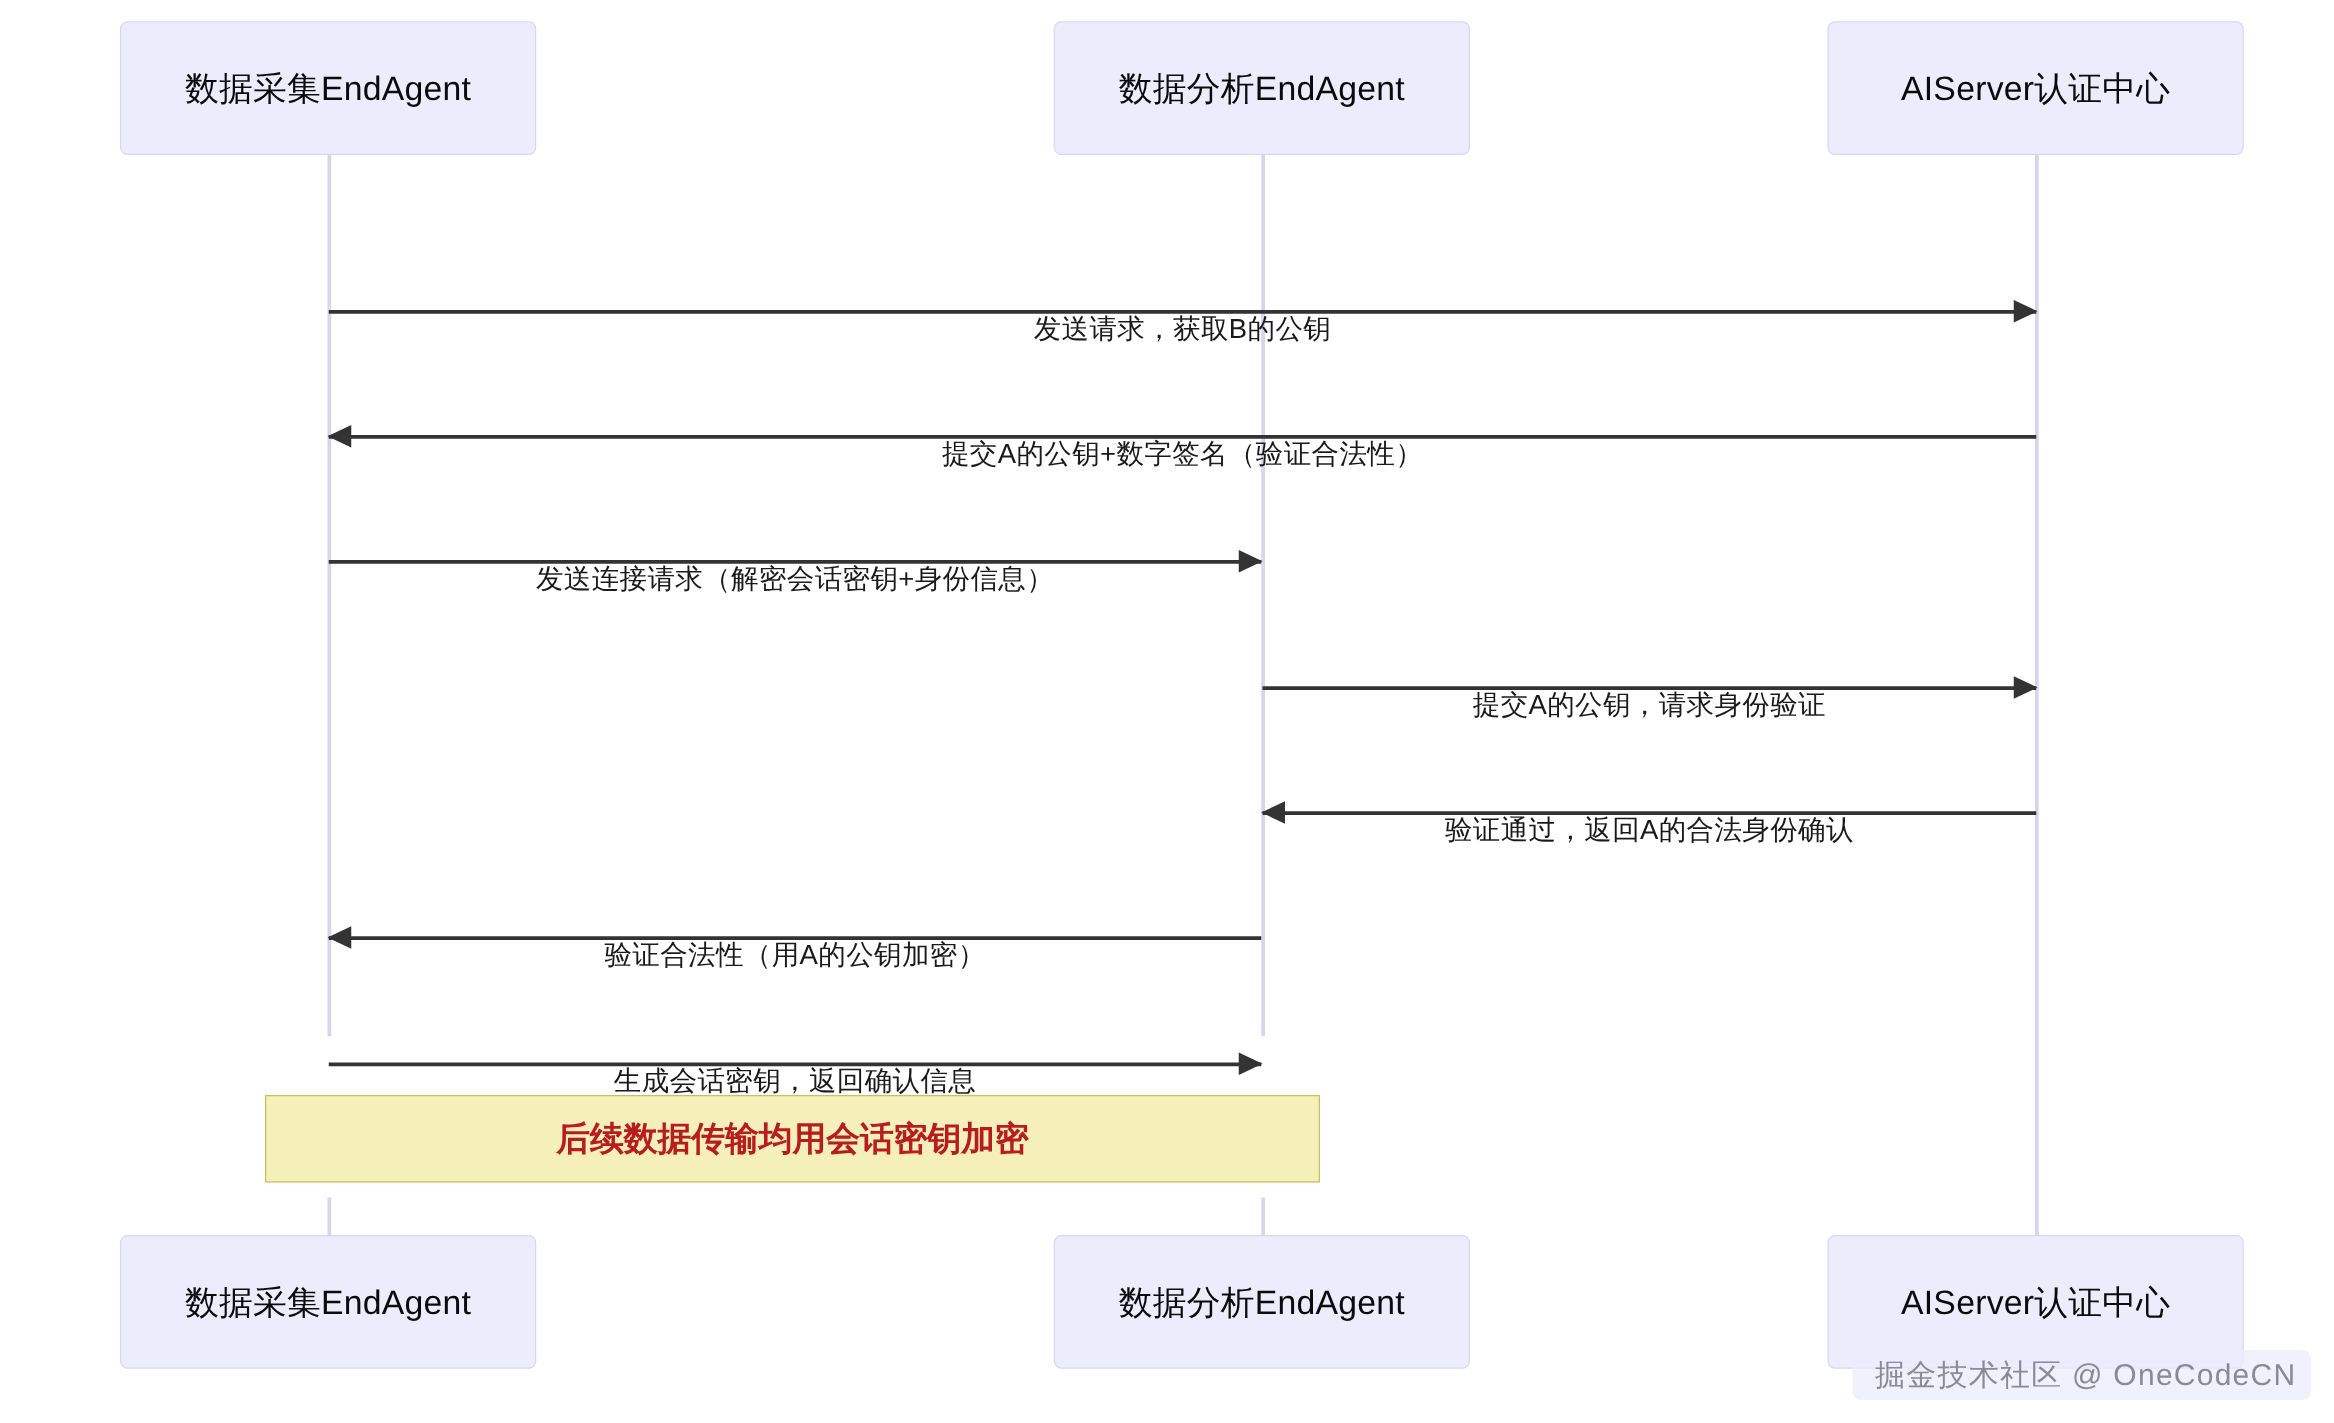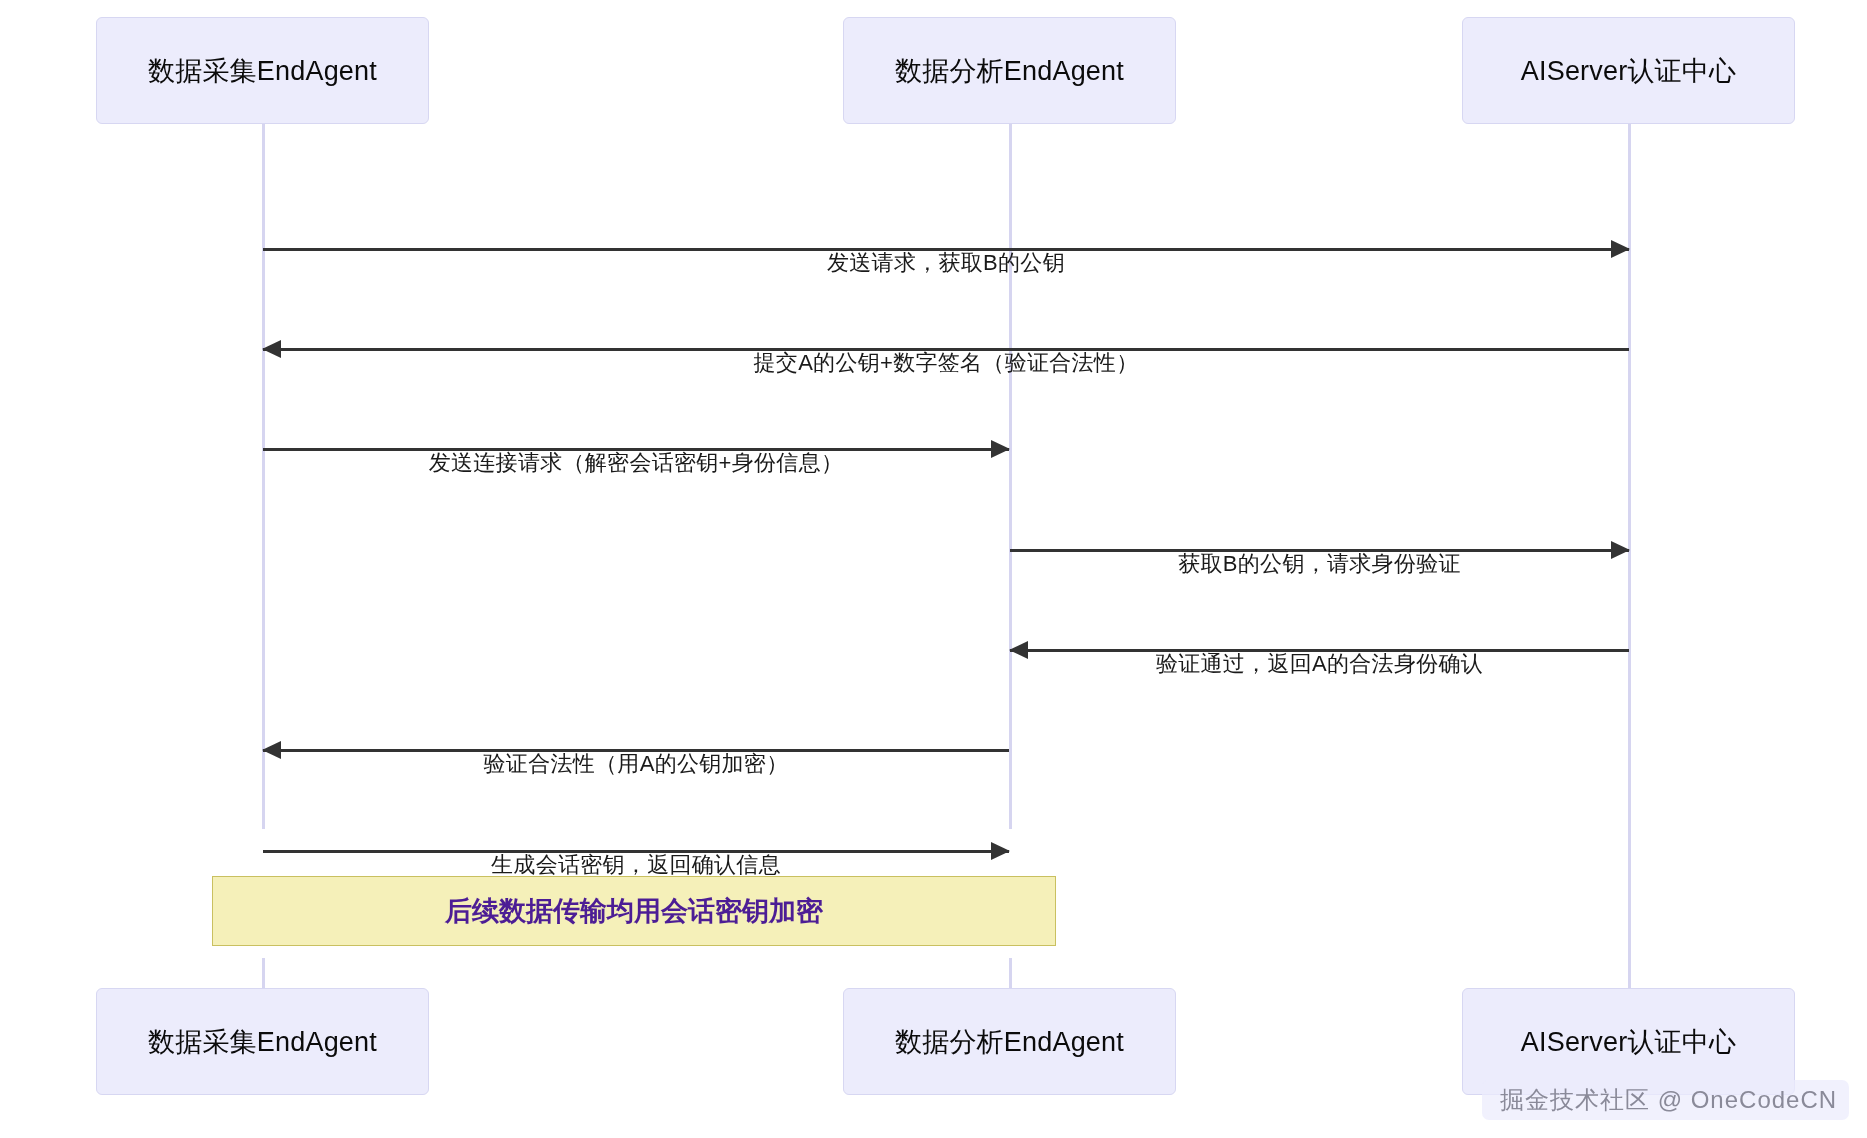--- a/index.html
+++ b/index.html
@@ -90,21 +90,21 @@
   
   .note-box {
     position: absolute;
     box-sizing: border-box;
     background: #F5F0B9;
     border: 1px solid #C9C060;
     display: flex;
     align-items: center;
     justify-content: center;
     font-size: 27px;
-    color: #4c1d95;
+    color: #b91c1c;
     font-weight: 700;
     white-space: nowrap;
   }
 
   
   .watermark {
     position: absolute;
     font-size: 24px;
     color: #8a8a99;
     background: rgba(236,236,252,0.72);
@@ -152,21 +152,21 @@
 
   <div class="message dir-right" style="left:263px; width:746px; top:448px;">
     <div class="msg-line"></div>
     <div class="arrow-head"></div>
     <div class="msg-label">发送连接请求（解密会话密钥+身份信息）</div>
   </div>
 
   <div class="message dir-right" style="left:1010px; width:619px; top:549px;">
     <div class="msg-line"></div>
     <div class="arrow-head"></div>
-    <div class="msg-label">获取B的公钥，请求身份验证</div>
+    <div class="msg-label">提交A的公钥，请求身份验证</div>
   </div>
 
   <div class="message dir-left" style="left:1010px; width:619px; top:649px;">
     <div class="msg-line"></div>
     <div class="arrow-head"></div>
     <div class="msg-label">验证通过，返回A的合法身份确认</div>
   </div>
 
   <div class="message dir-left" style="left:263px; width:746px; top:749px;">
     <div class="msg-line"></div>

